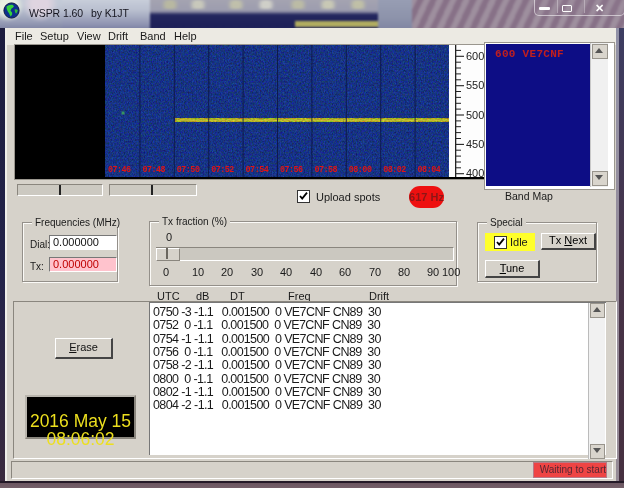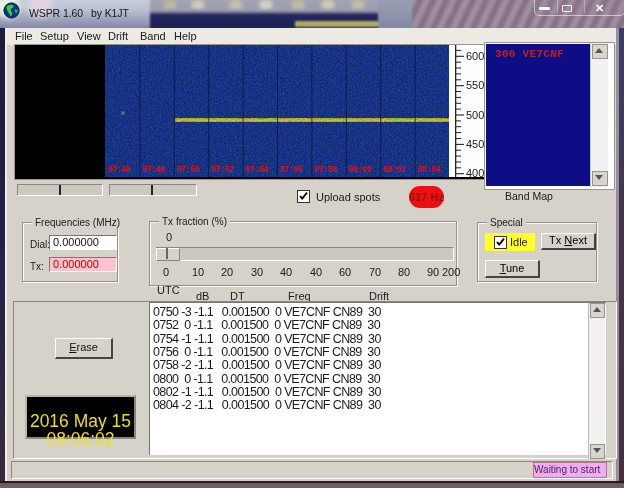--- a/index.html
+++ b/index.html
@@ -151,21 +151,21 @@
         <text x="451" y="44.4">550</text>
         <text x="451" y="73.7">500</text>
         <text x="451" y="103.1">450</text>
         <text x="451" y="132.4">400</text>
       </g>
     </svg>
   </div>
 
   <div class="abs" style="left:479px;top:14px;width:129px;height:146px;border:1px solid #9a968e;background:#fff;">
     <div class="abs" style="left:1px;top:1px;width:104px;height:142px;background:#0d0d85;">
-      <div class="abs" style="left:9px;top:4px;font-family:'Liberation Mono',monospace;font-weight:bold;font-size:11px;color:#c01f1f;letter-spacing:0.3px;">300 VE7CNF</div>
+      <div class="abs" style="left:9px;top:4px;font-family:'Liberation Mono',monospace;font-weight:bold;font-size:11px;color:#c01f1f;letter-spacing:0.3px;">600 VE7CNF</div>
     </div>
     <div class="abs" style="left:105px;top:0;width:17px;height:144px;background:#f0f0f0;border-left:1px solid #c8c8c8;">
       <div class="abs" style="left:1px;top:1px;width:14px;height:13px;background:#d9d5cd;border:1px solid #98948c;"></div>
       <div class="abs" style="left:4px;top:5px;width:0;height:0;border-left:4px solid transparent;border-right:4px solid transparent;border-bottom:5px solid #555;"></div>
       <div class="abs" style="left:1px;top:128px;width:14px;height:13px;background:#d9d5cd;border:1px solid #98948c;"></div>
       <div class="abs" style="left:4px;top:132px;width:0;height:0;border-left:4px solid transparent;border-right:4px solid transparent;border-top:5px solid #555;"></div>
     </div>
   </div>
   <div class="abs" style="left:500px;top:162px;font-size:10.5px;color:#1a1a1a;">Band Map</div>
 
@@ -199,35 +199,35 @@
     <span class="abs" style="left:158px;">0</span>
       <span class="abs" style="left:187px;">10</span>
     <span class="abs" style="left:216px;">20</span>
       <span class="abs" style="left:246px;">30</span>
     <span class="abs" style="left:275px;">40</span>
       <span class="abs" style="left:305px;">40</span>
     <span class="abs" style="left:334px;">60</span>
       <span class="abs" style="left:364px;">70</span>
     <span class="abs" style="left:393px;">80</span>
       <span class="abs" style="left:422px;">90</span>
-    <span class="abs" style="left:437px;">200</span>
+    <span class="abs" style="left:437px;">100</span>
   </div>
 
   <div class="abs gb" style="left:472px;top:194px;width:118px;height:58px;"></div>
   <div class="abs gbl" style="left:482px;top:189px;">Special</div>
   <div class="abs" style="left:480px;top:205px;width:50px;height:18px;background:#ffff2a;"></div>
   <div class="abs" style="left:489px;top:208px;width:11px;height:11px;background:#fff;border:1px solid #333;"></div>
   <svg class="abs" style="left:490px;top:209px;" width="11" height="11" viewBox="0 0 11 11">
       <path d="M2 5 L4.2 7.6 L9 1.6" stroke="#000" stroke-width="1.8" fill="none"></path>
     </svg>
   <div class="abs t11" style="left:505px;top:208px;">Idle</div>
   <div class="abs btn" style="left:536px;top:205px;width:52px;height:14px;background:#d6d2ca;border-top:1px solid #fff;border-left:1px solid #fff;border-bottom:2px solid #444;border-right:2px solid #444;font-size:11px;text-align:center;line-height:13px;">Tx <span style="text-decoration:underline">N</span>ext</div>
   <div class="abs btn" style="left:480px;top:232px;width:52px;height:15px;background:#d6d2ca;border-top:1px solid #fff;border-left:1px solid #fff;border-bottom:2px solid #444;border-right:2px solid #444;font-size:11px;text-align:center;line-height:14px;"><span style="text-decoration:underline">T</span>une</div>
 
-  <div class="abs t11" style="left:152px;top:256px;">UTC</div>
+  <div class="abs t11" style="left:152px;top:262px;">UTC</div>
   <div class="abs t11" style="left:191px;top:262px;">dB</div>
   <div class="abs t11" style="left:225px;top:262px;">DT</div>
   <div class="abs t11" style="left:283px;top:262px;">Freq</div>
   <div class="abs t11" style="left:335px;top:262px;padding-left:29px;">Drift</div>
 
   <div class="abs" style="left:8px;top:273px;width:602px;height:156px;border-top:1px solid #8a867e;border-left:1px solid #8a867e;border-bottom:1px solid #fff;border-right:1px solid #fff;"></div>
 
   <div class="abs" style="left:144px;top:274px;width:456px;height:152px;background:#fff;border-top:1px solid #777;border-left:1px solid #777;"></div>
   <pre class="abs" style="left:148px;top:278px;margin:0;font-family:Liberation Sans, sans-serif;font-size:12.5px;letter-spacing:-0.6px;line-height:13.35px;color:#1a1a1a;">0750 -3 -1.1   0.001500  0 VE7CNF CN89  30
 0752  0 -1.1   0.001500  0 VE7CNF CN89  30
@@ -243,14 +243,14 @@
     <div class="abs" style="left:4px;top:4px;width:0;height:0;border-left:4px solid transparent;border-right:4px solid transparent;border-bottom:5px solid #555;"></div>
     <div class="abs" style="left:1px;top:141px;width:13px;height:13px;background:#d9d5cd;border:1px solid #98948c;"></div>
     <div class="abs" style="left:4px;top:145px;width:0;height:0;border-left:4px solid transparent;border-right:4px solid transparent;border-top:5px solid #555;"></div>
   </div>
 
   <div class="abs" style="left:50px;top:310px;width:55px;height:18px;background:#d6d2ca;border-top:1px solid #fff;border-left:1px solid #fff;border-bottom:2px solid #444;border-right:2px solid #444;font-size:11px;text-align:center;line-height:17px;color:#111;"><span style="text-decoration:underline">E</span>rase</div>
 
   <div class="abs" style="left:20px;top:367px;width:111px;height:44px;background:#000;border:2px solid #b9b5ad;border-right-color:#8a867e;border-bottom-color:#8a867e;box-sizing:border-box;color:#ecdf1e;text-align:center;font-size:17.5px;line-height:18.3px;padding-top:15px;">2016 May 15<br>08:06:02</div>
 
   <div class="abs" style="left:6px;top:433px;width:600px;height:16px;border-top:1px solid #8a867e;border-left:1px solid #8a867e;border-bottom:1px solid #fff;border-right:1px solid #fff;"></div>
-  <div class="abs" style="left:528px;top:434px;width:72px;height:14px;background:#f0abfc;border:1px solid #b87a88;font-size:10px;color:#572733;text-align:left;line-height:13px;white-space:nowrap;">Waiting to start</div>
+  <div class="abs" style="left:528px;top:434px;width:72px;height:14px;background:#ef4444;border:1px solid #b87a88;font-size:10px;color:#572733;text-align:right;line-height:13px;white-space:nowrap;">Waiting to start</div>
 </div>
 
 </body></html>

